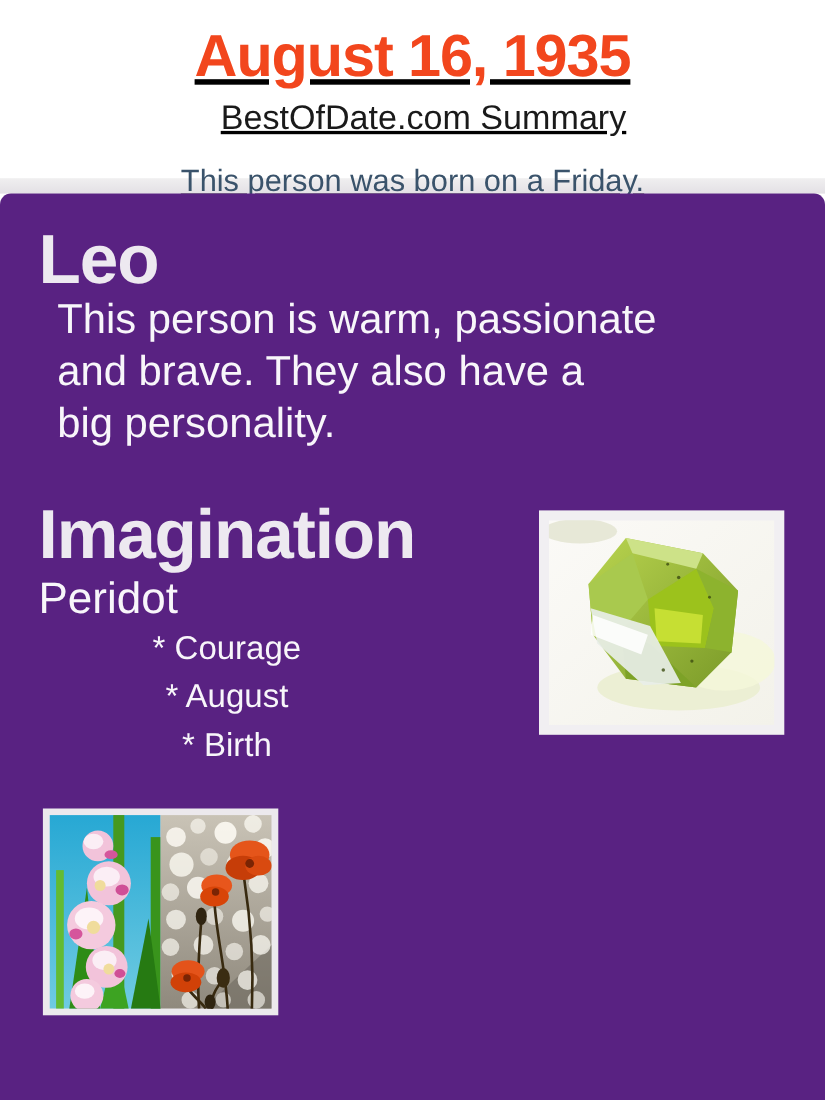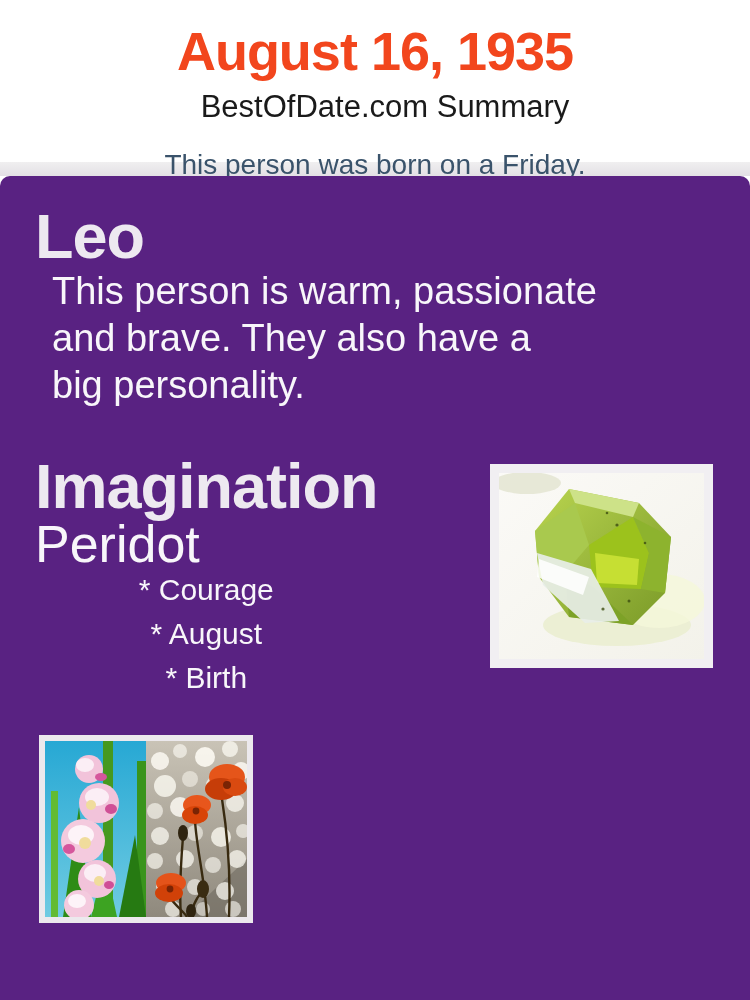--- a/index.html
+++ b/index.html
@@ -11,42 +11,42 @@
     --body-text:#F8F6FA;
   }
   *{box-sizing:border-box;}
   html,body{margin:0;padding:0;background:#cccccc;}
   .page{
     width:750px;height:1000px;position:relative;background:#ffffff;
     overflow:hidden;margin:0 auto;
     font-family:"Liberation Sans","DejaVu Sans",sans-serif;
   }
   
-  .header{height:162px;text-align:center;padding-top:24px;}
+  .header{height:162px;text-align:center;padding-top:24px;text-decoration:underline;}
   .date-title{
     margin:0;line-height:1.0;font-size:54px;font-weight:700;
     letter-spacing:-1px;color:var(--accent-orange,#F2461D);
   }
   .site-line{margin-top:11px;font-size:31px;color:#1A1A1A;margin-left:20px;}
   .friday-line{margin-top:24px;font-size:28px;color:var(--slate-text,#3A536B);}
   .divider{height:14px;background:linear-gradient(#F0EFF0,#E3E0E5);}
   
   .purple{position:relative;height:968px;background:var(--purple-bg,#592282);border-radius:10px;}
   .h-lg{
     margin:0;font-size:63px;font-weight:700;line-height:1.1;
     letter-spacing:-1px;color:var(--heading-text,#EDE9F0);
   }
   .leo{position:absolute;left:35px;top:26px;}
   .zodiac-desc{
     position:absolute;left:52px;top:92px;width:690px;margin:0;
     font-size:38px;line-height:47px;color:var(--body-text,#F8F6FA);
     white-space:pre-line;
   }
   .birthstone-block{position:absolute;left:35px;top:276px;}
-  .sub-name{font-size:52px;line-height:46px;color:var(--body-text,#F8F6FA);}
+  .sub-name{font-size:40px;line-height:46px;color:var(--body-text,#F8F6FA);}
   .traits{
     list-style:none;margin:5px 0 0;padding:0;
     font-size:30px;color:var(--body-text,#F8F6FA);text-align:center;
   }
   .traits li{line-height:35px;margin-bottom:9px;}
   .flower-block{position:absolute;left:285px;top:538px;}
   .flower-block .traits{margin-top:14px;}
   .flower-block .traits li{margin-bottom:12px;}
   
   figure.photo{position:absolute;margin:0;}

